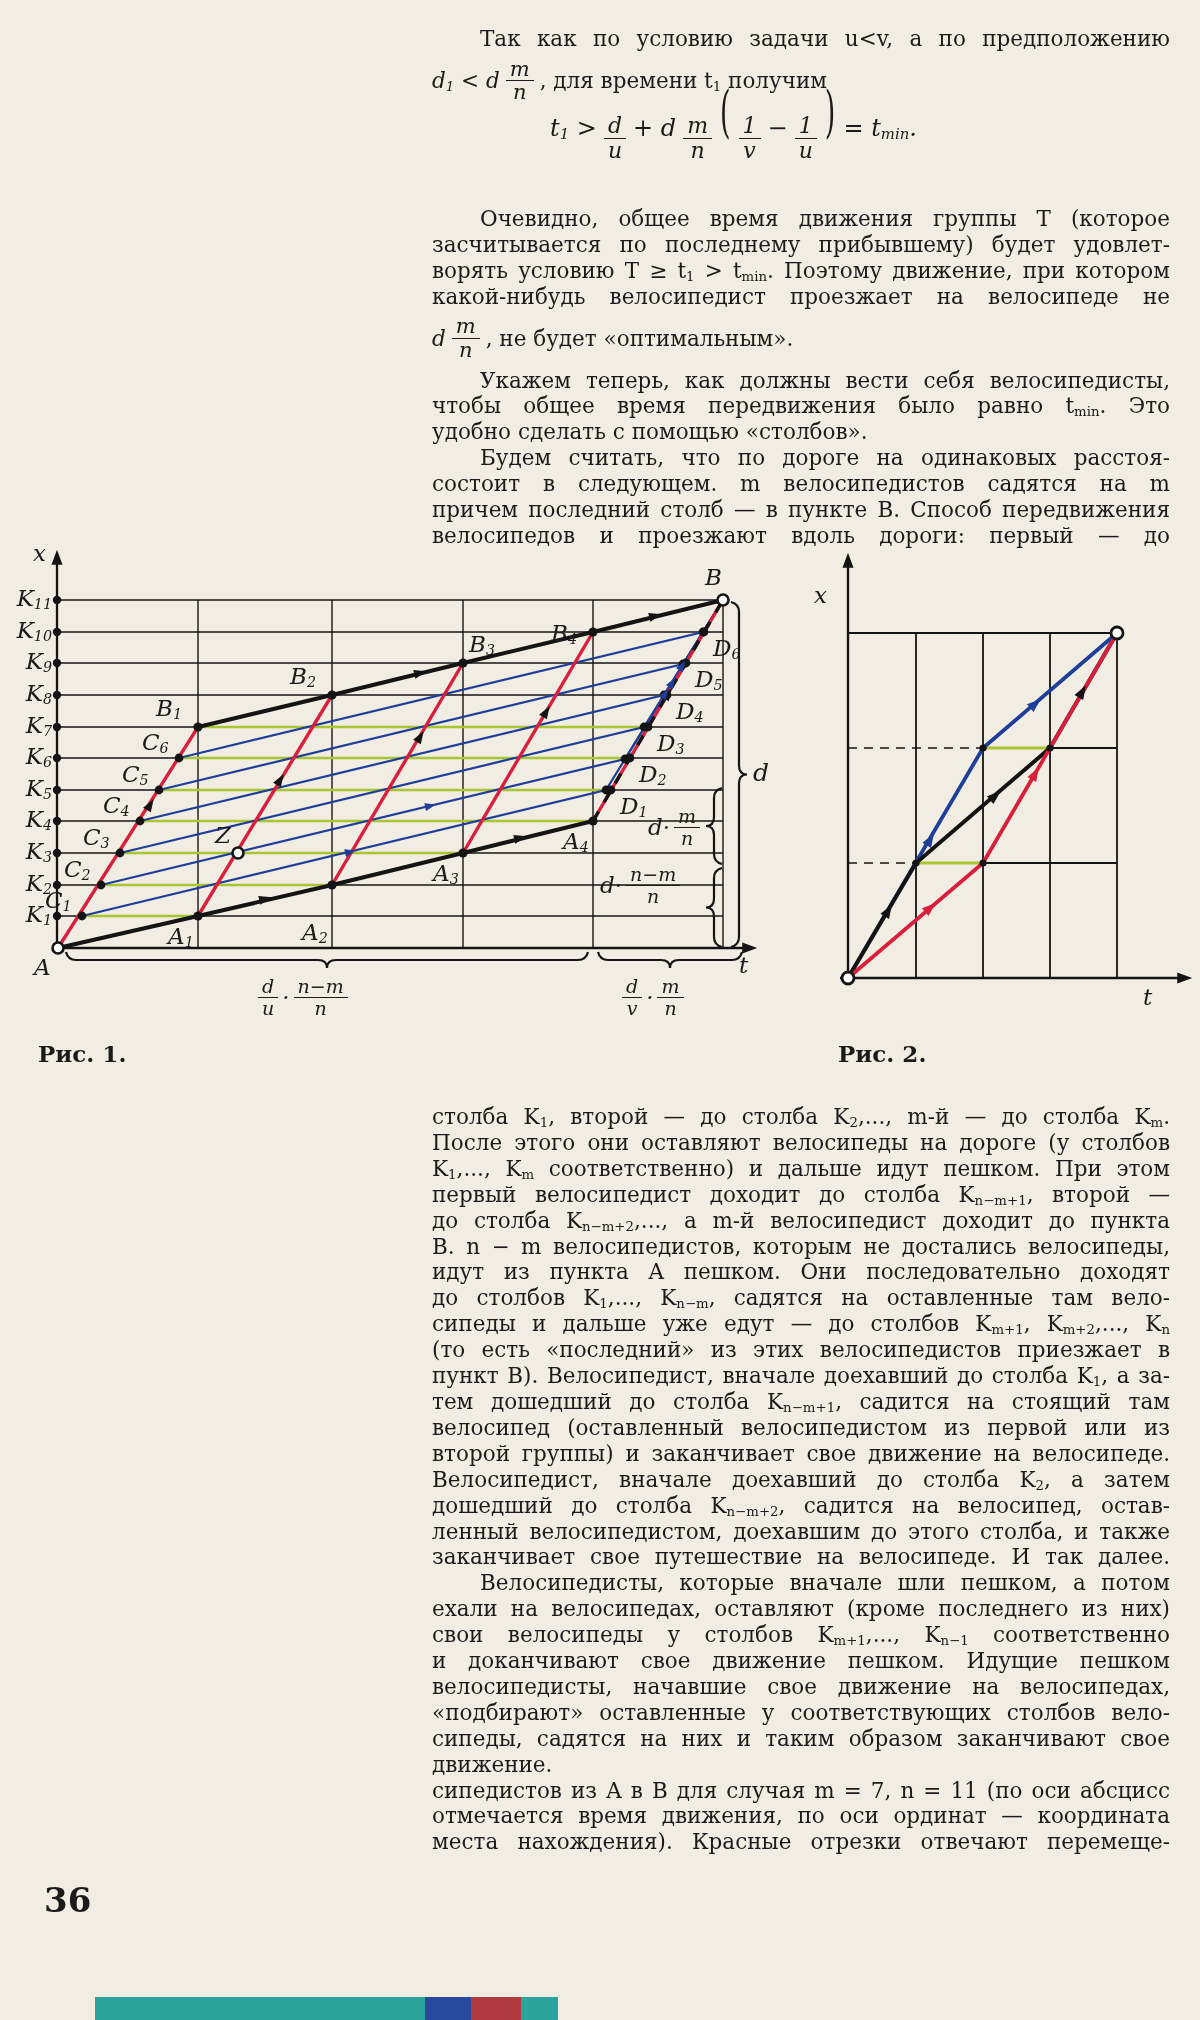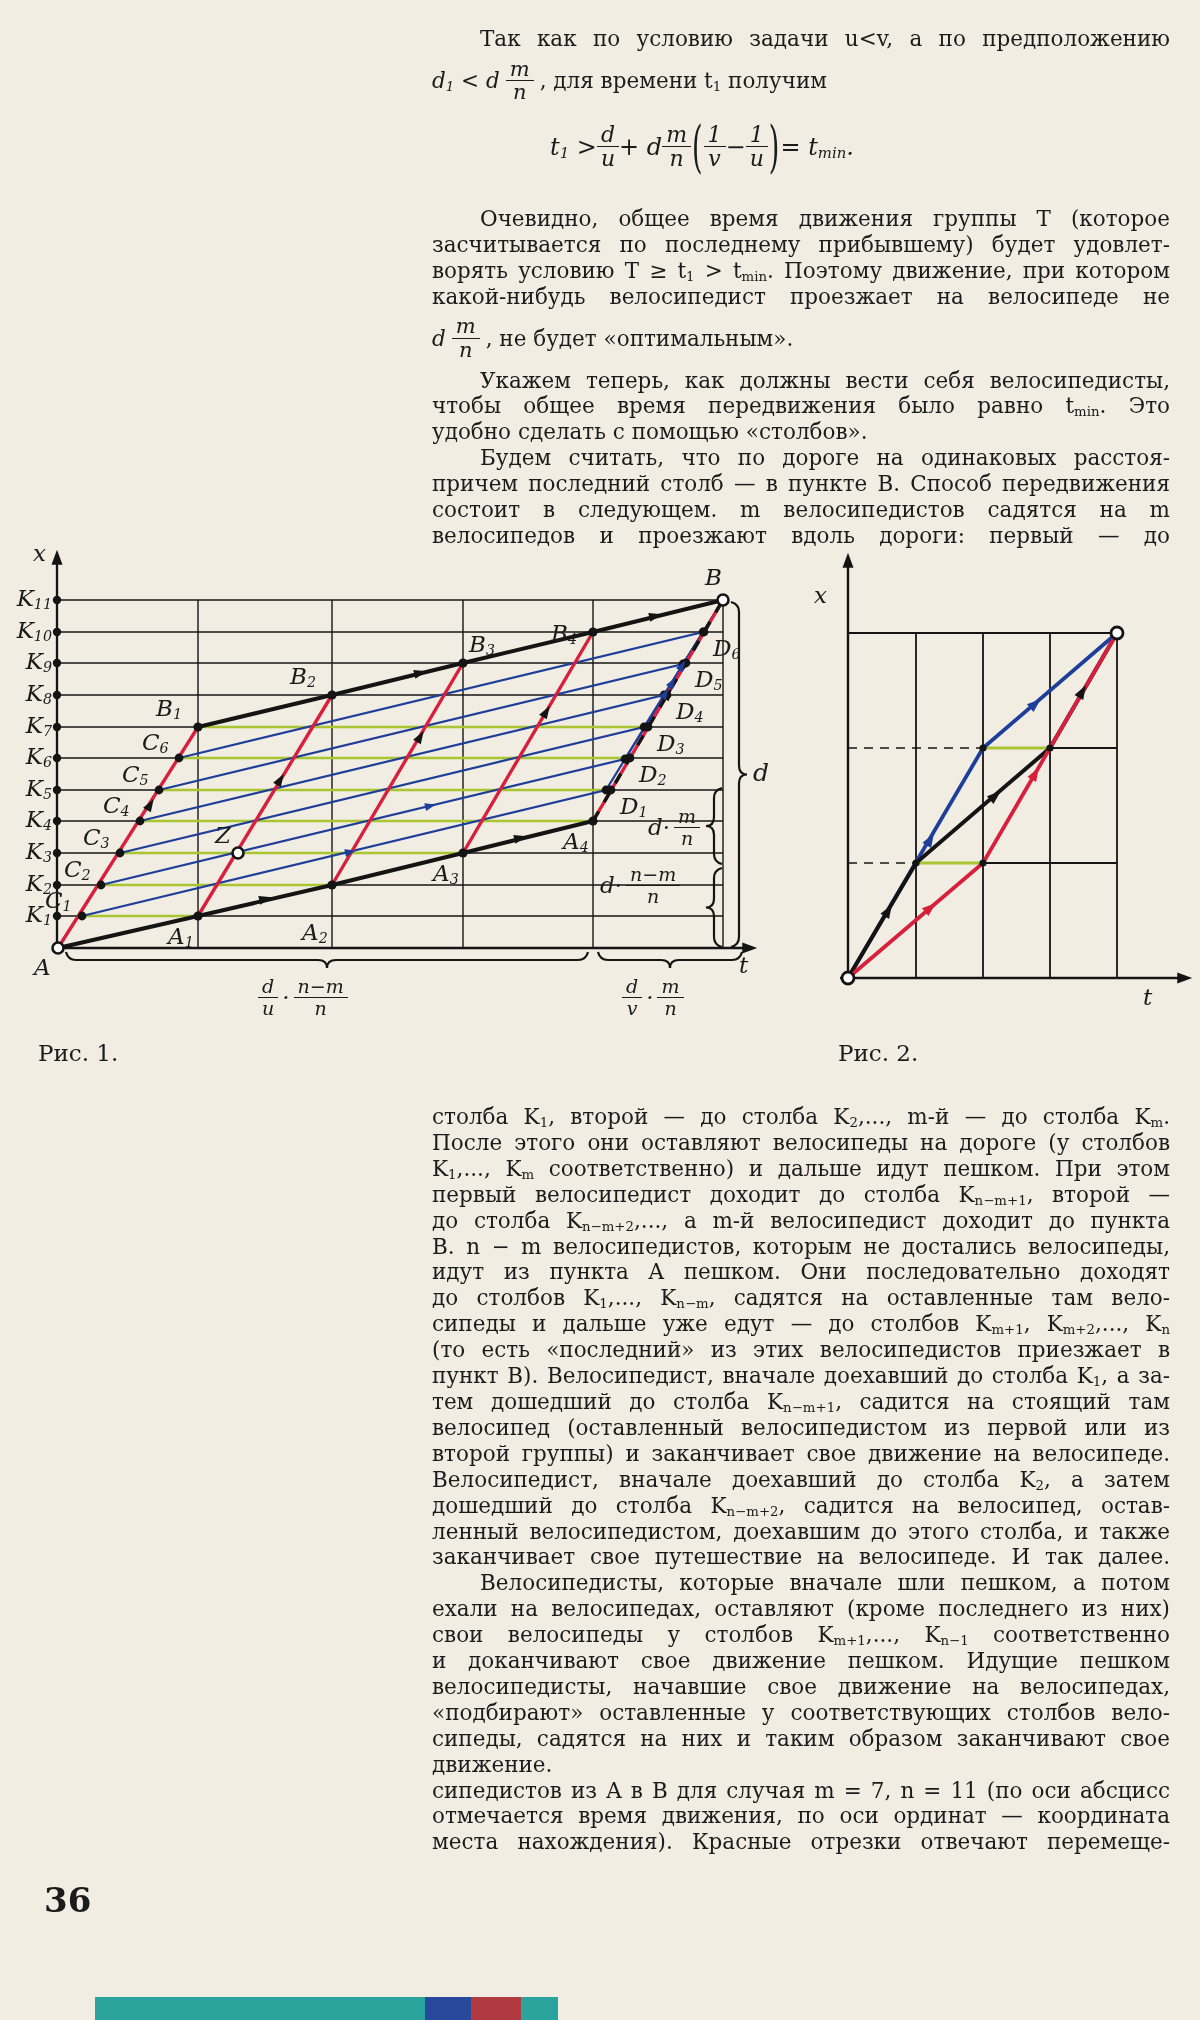--- a/index.html
+++ b/index.html
@@ -6,30 +6,30 @@
   .page{position:relative;width:1200px;height:2020px;background:#f1ede2;overflow:hidden;
         font-family:"DejaVu Serif","Liberation Serif",serif;color:#1b1b1b;}
   .tblock{position:absolute;left:432px;width:738px;z-index:3;}
   .tl{font-size:21.5px;line-height:25.9px;text-align:justify;text-align-last:justify;white-space:nowrap;}
   .tl.ind{padding-left:48px;}
   .tl.left{text-align-last:left;white-space:normal;}
   sub.sb{font-size:0.62em;line-height:0;vertical-align:-0.22em;}
   .l2,.l8{display:flex;align-items:center;gap:6px;font-size:21.5px;}
   .l2{height:58px;}
   .l8{height:54px;margin:2px 0;}
-  .formula{display:flex;align-items:center;font-size:24px;font-style:italic;
+  .formula{display:flex;gap:7px;font-size:24px;font-style:italic;
            height:66px;margin:4px 0 26px 118px;}
   .frac{display:inline-block;text-align:center;line-height:1.08;font-style:italic;font-size:21px;}
   .frac span{display:block;padding:0 4px;}
   .frac .t{border-bottom:1.8px solid #1b1b1b;}
   .formula .frac{font-size:22px;}
   .bigp{display:inline-block;transform:scaleY(2.05);font-size:27px;font-style:normal;margin:0 1px;}
   .fig-label{position:absolute;font-style:italic;font-size:23px;line-height:1;white-space:nowrap;z-index:4;}
   .fig-label .frac{font-size:19px;}
-  .caption{position:absolute;font-weight:normal;font-size:23px;z-index:4;}
+  .caption{position:absolute;font-weight:bold;font-size:23px;z-index:4;}
   .pagenum{position:absolute;left:44px;top:1880px;font-weight:bold;font-size:34px;z-index:4;}
   #fig-svg{position:absolute;left:0;top:0;z-index:2;pointer-events:none;}
   #labels{position:absolute;inset:0;z-index:4;pointer-events:none;}
   .strip{position:absolute;top:1997px;left:0;width:1200px;height:23px;z-index:2;}
   .strip div{position:absolute;top:0;height:23px;}
   .brace-label{display:flex;align-items:center;gap:4px;}
 </style>
 </head>
 <body>
 
@@ -88,22 +88,22 @@
       <span>,  не будет «оптимальным».</span>
     </div>
 
     <div>
         <div class="tl ind">Укажем теперь, как должны вести себя велосипедисты,</div>
         <div class="tl">чтобы общее время передвижения было равно t<sub class="sb">min</sub>. Это</div>
         <div class="tl left">удобно сделать с помощью «столбов».</div>
       </div>
     <div>
         <div class="tl ind">Будем считать, что по дороге на одинаковых расстоя-</div>
+        <div class="tl">состоит в следующем. m велосипедистов садятся на m</div>
         <div class="tl">причем последний столб — в пункте B. Способ передвижения</div>
-        <div class="tl">состоит в следующем. m велосипедистов садятся на m</div>
         <div class="tl">велосипедов и проезжают вдоль дороги: первый — до</div>
       </div>
   </div>
 
   <svg id="fig-svg" width="1200" height="2020" viewBox="0 0 1200 2020">
       <line x1="57" y1="916" x2="723" y2="916" stroke="#141414" stroke-width="1.3"></line>
       <line x1="57" y1="885" x2="723" y2="885" stroke="#141414" stroke-width="1.3"></line>
       <line x1="57" y1="853" x2="723" y2="853" stroke="#141414" stroke-width="1.3"></line>
       <line x1="57" y1="821" x2="723" y2="821" stroke="#141414" stroke-width="1.3"></line>
       <line x1="57" y1="790" x2="723" y2="790" stroke="#141414" stroke-width="1.3"></line>

